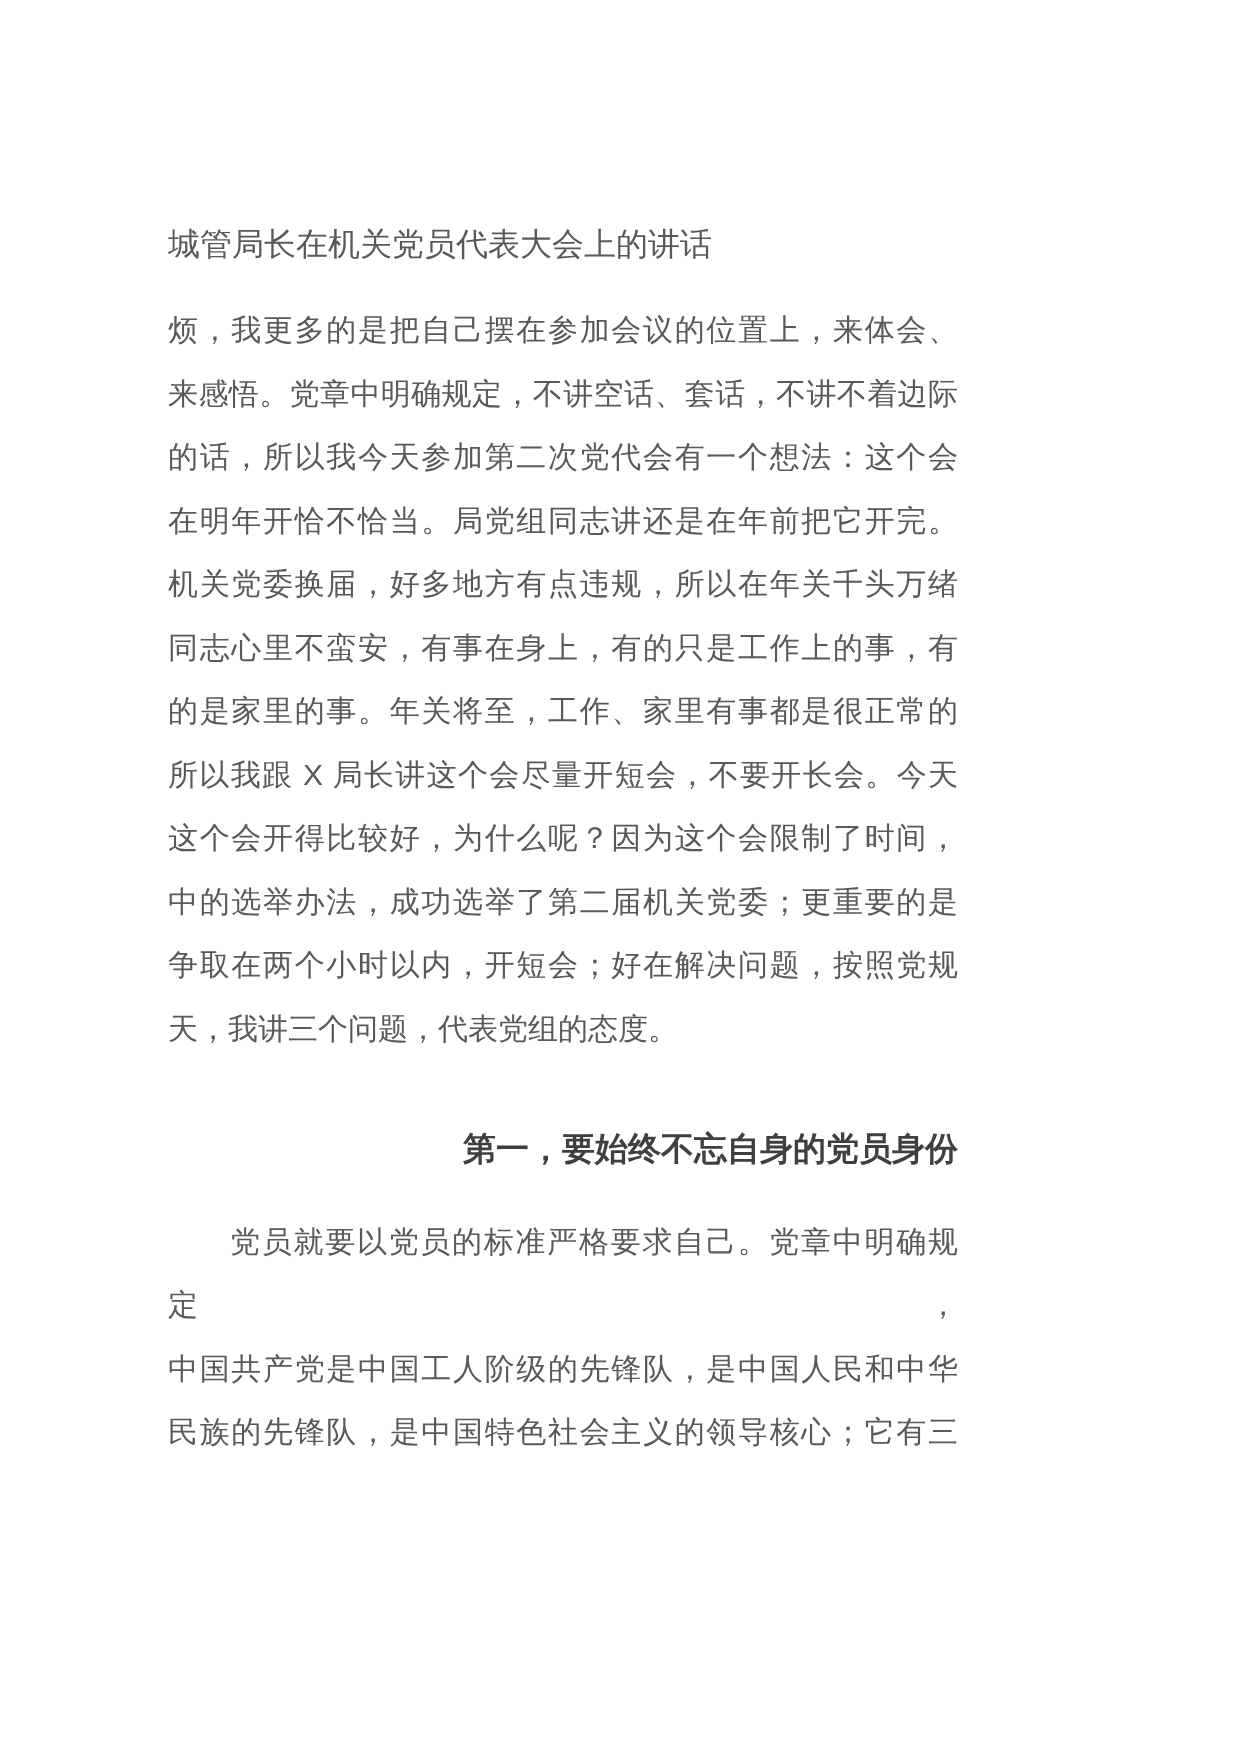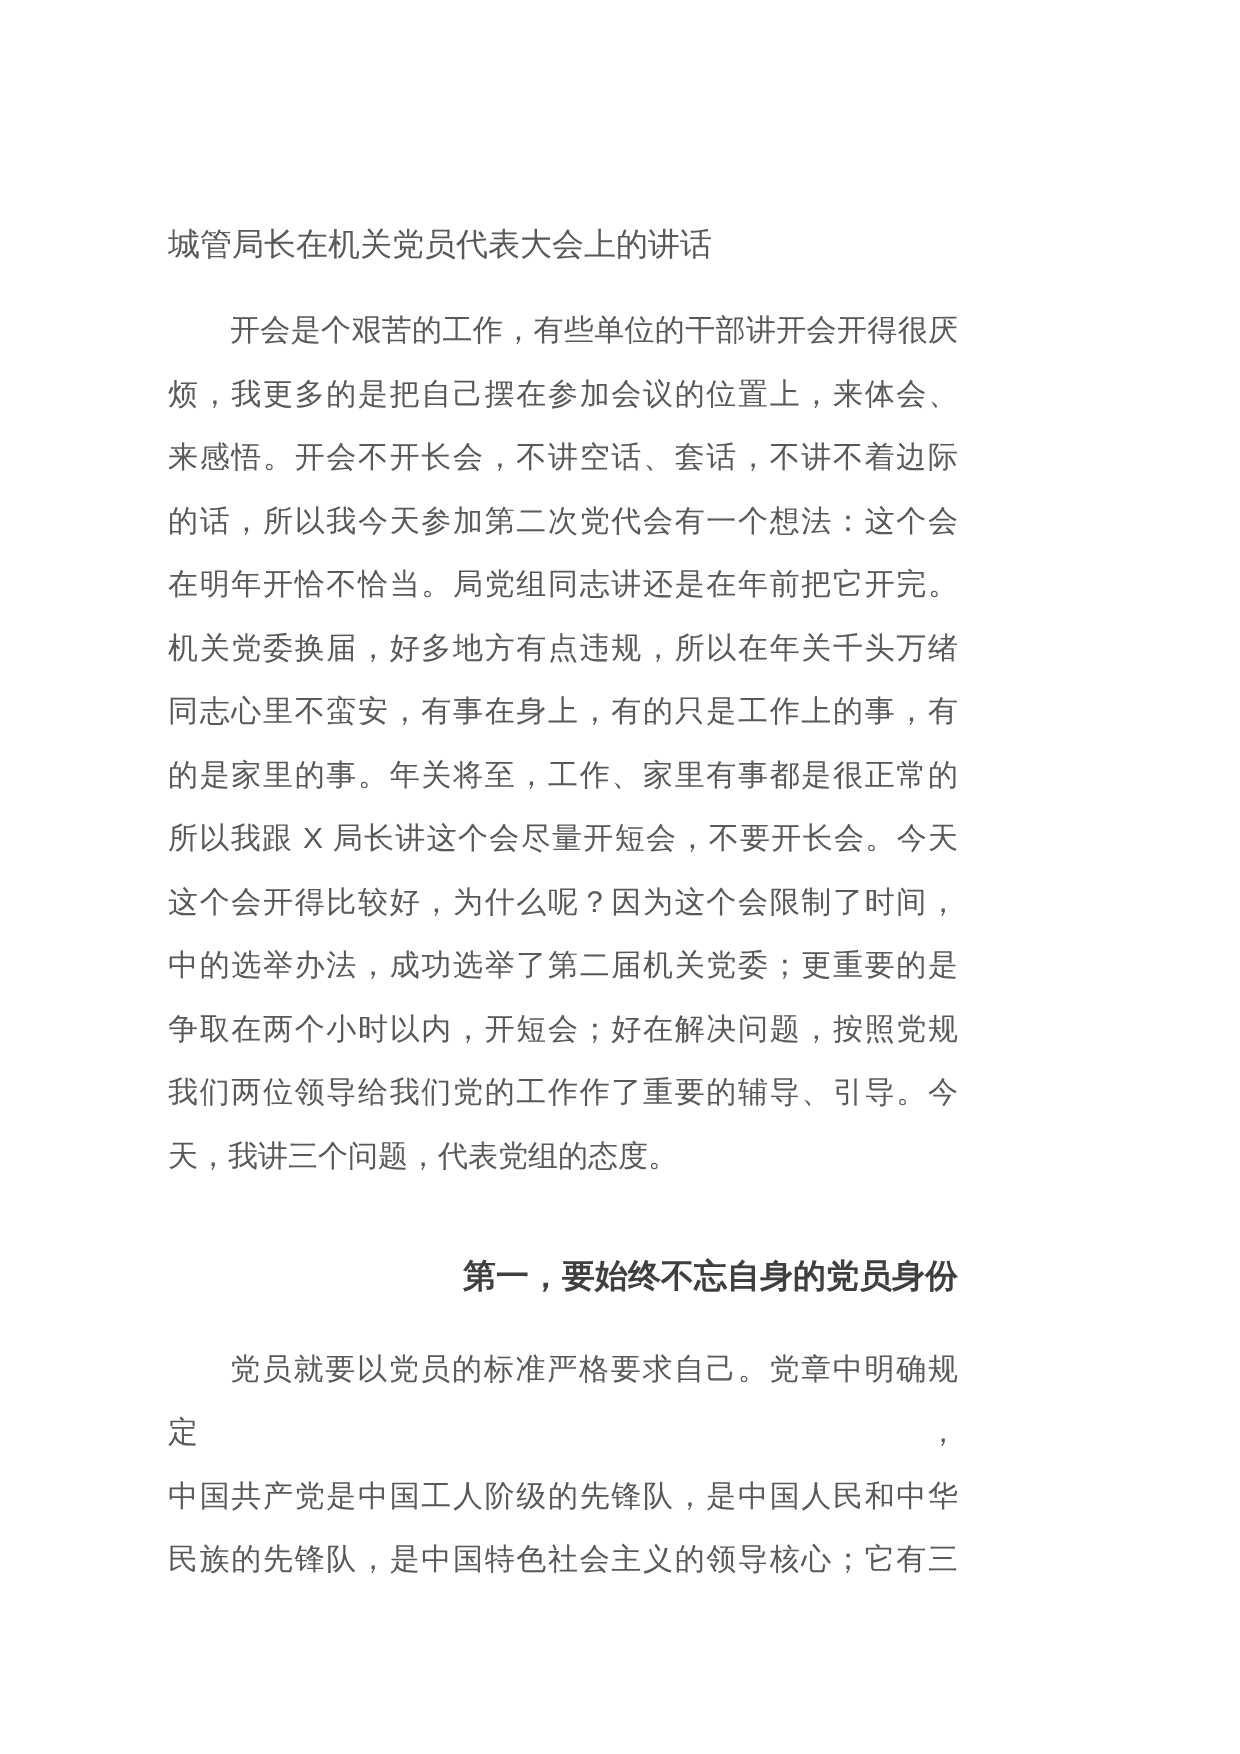--- a/index.html
+++ b/index.html
@@ -54,33 +54,31 @@
   .sec-2 { margin-top: 29px; }
 </style>
 </head>
 <body>
 
 <div class="page">
   <div class="content">
     <h1 class="doc-title">城管局长在机关党员代表大会上的讲话</h1>
     <div>
         <div class="para sec-0">
-          <div class="line indent">开会是个艰苦的工作，有些单位的干部讲开会开得很厌</div>
           <div class="line">烦，我更多的是把自己摆在参加会议的位置上，来体会、</div>
-          <div class="line">来感悟。开会不开长会，不讲空话、套话，不讲不着边际</div>
+          <div class="line">来感悟。党章中明确规定，不讲空话、套话，不讲不着边际</div>
           <div class="line">的话，所以我今天参加第二次党代会有一个想法：这个会</div>
           <div class="line">在明年开恰不恰当。局党组同志讲还是在年前把它开完。</div>
           <div class="line">机关党委换届，好多地方有点违规，所以在年关千头万绪</div>
           <div class="line">同志心里不蛮安，有事在身上，有的只是工作上的事，有</div>
           <div class="line">的是家里的事。年关将至，工作、家里有事都是很正常的</div>
           <div class="line">所以我跟 X 局长讲这个会尽量开短会，不要开长会。今天</div>
           <div class="line">这个会开得比较好，为什么呢？因为这个会限制了时间，</div>
           <div class="line">中的选举办法，成功选举了第二届机关党委；更重要的是</div>
           <div class="line">争取在两个小时以内，开短会；好在解决问题，按照党规</div>
-          <div class="line">我们两位领导给我们党的工作作了重要的辅导、引导。今</div>
           <div class="line no-stretch">天，我讲三个问题，代表党组的态度。</div>
         </div>
         <div class="heading sec-1">第一，要始终不忘自身的党员身份</div>
         <div class="para sec-2">
           <div class="line indent">党员就要以党员的标准严格要求自己。党章中明确规定，</div>
           <div class="line">中国共产党是中国工人阶级的先锋队，是中国人民和中华</div>
           <div class="line">民族的先锋队，是中国特色社会主义的领导核心；它有三</div>
         </div>
       </div>
   </div>

